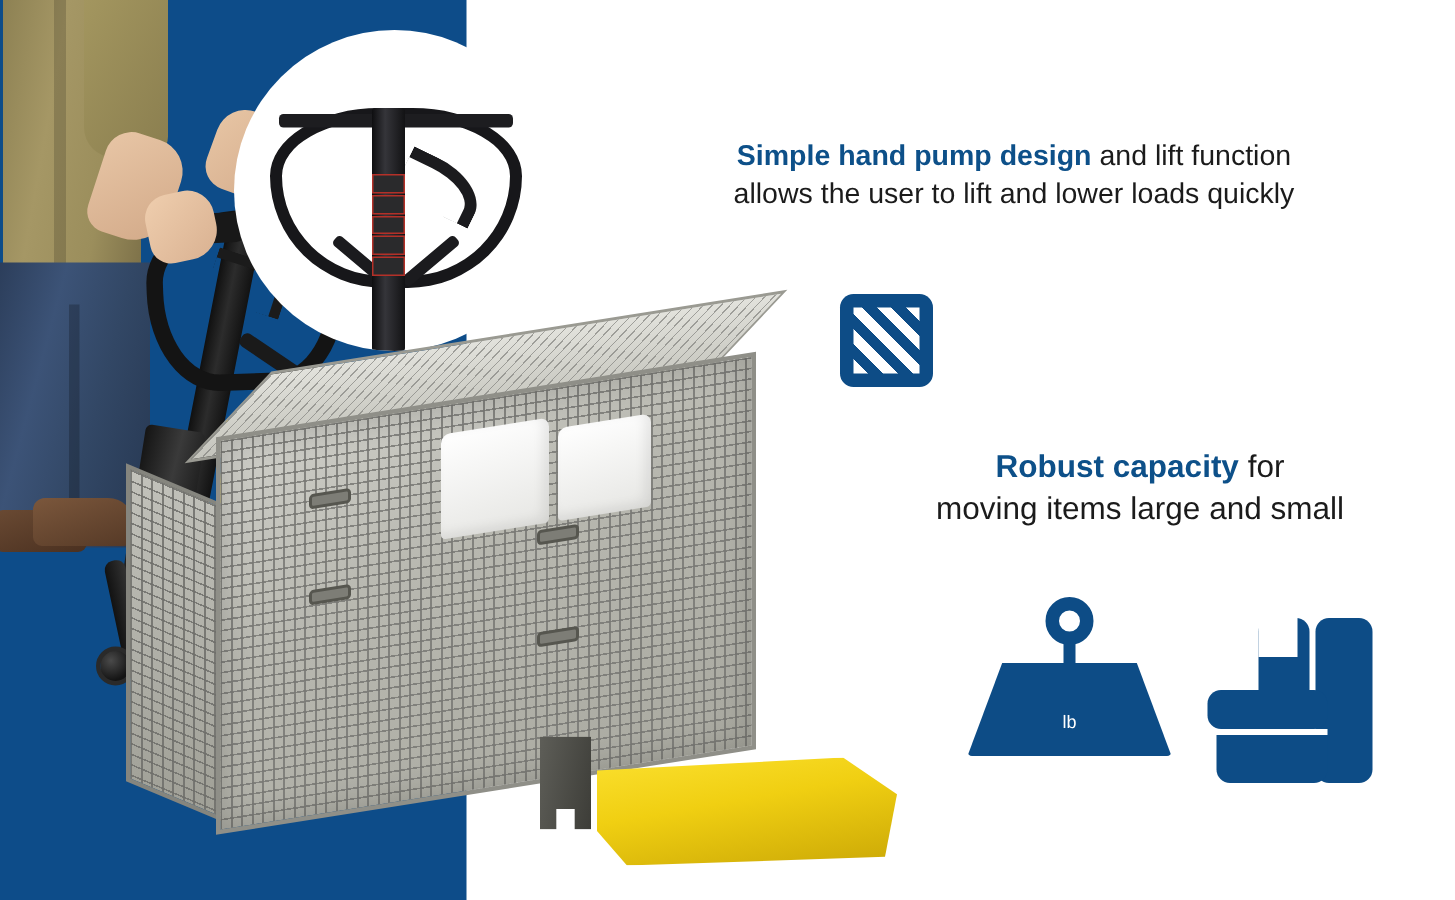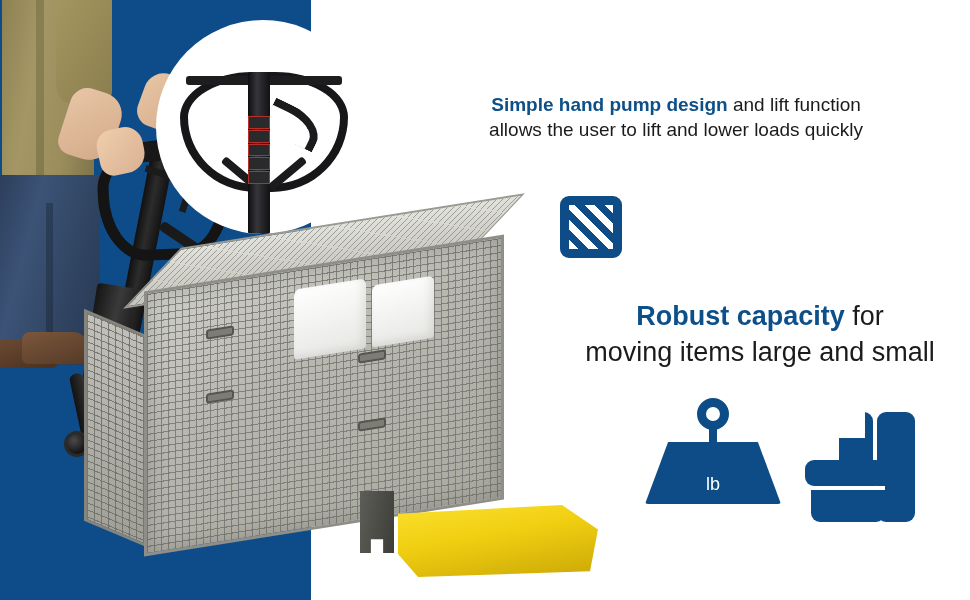--- a/index.html
+++ b/index.html
@@ -277,21 +277,21 @@
     background:#0d4c86; border-radius:9px; position:relative; overflow:hidden;
   }
   .coat-icon:before{
     content:""; position:absolute; left:9px; top:9px; right:9px; bottom:9px;
     background: repeating-linear-gradient(45deg,
         #ffffff 0 7px, #0d4c86 7px 14px);
   }
   #feature-coat .feat-text { font-size:21px; text-align:left; }
 
   #feature-capacity { left:560px; top:298px; width:400px; }
-  #feature-capacity .feat-text { font-size:27px; }
+  #feature-capacity .feat-text { font-size:21px; }
 
   
   .icon-row { position:absolute; left:645px; top:398px; width:280px; height:150px; }
 
   .weight-icon { position:absolute; left:0; top:0; width:136px; height:150px; }
   .weight-ring {
     position:absolute; left:52px; top:0; width:32px; height:32px;
     border-radius:50%; border:9px solid #0d4c86; background:transparent;
   }
   .weight-neck {
@@ -303,21 +303,21 @@
     clip-path: polygon(17% 0, 83% 0, 100% 100%, 0 100%);
     border-radius:3px;
   }
   .weight-num {
     position:absolute; left:0; top:48px; width:136px;
     text-align:center; color:#fff; font-weight:700; font-size:27px;
     letter-spacing:-0.4px;
   }
   .weight-lb {
     position:absolute; left:0; top:76px; width:136px;
-    text-align:center; color:#fff; font-weight:400; font-size:18px;
+    text-align:center; color:#fff; font-weight:400; font-size:12px;
   }
   .weight-cap {
     position:absolute; left:-6px; top:108px; width:148px;
     text-align:center; color:#0d4c86; font-size:27px; font-weight:400;
   }
 
   .jack-icon { position:absolute; left:160px; top:14px; width:110px; height:110px; }
   .ji-mast {
     position:absolute; right:0; top:0; width:38px; height:110px;
     background:#0d4c86; border-radius:9px 9px 9px 9px;

